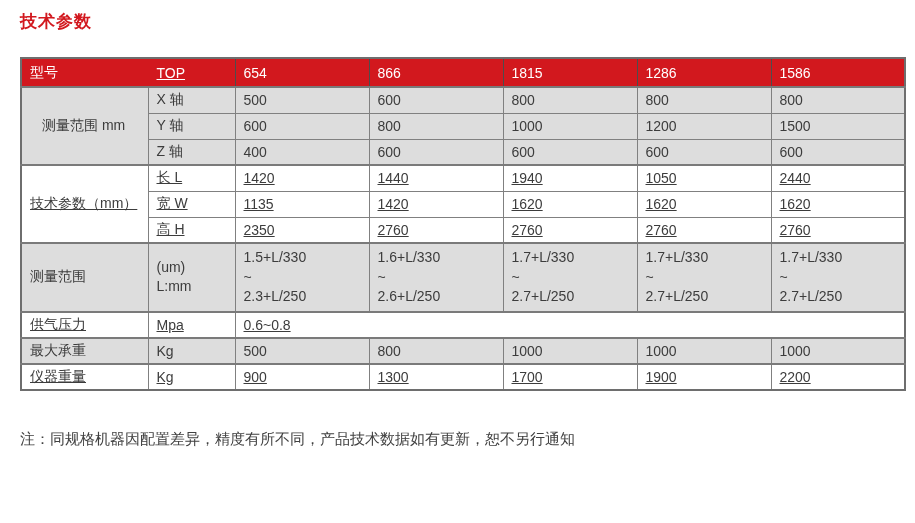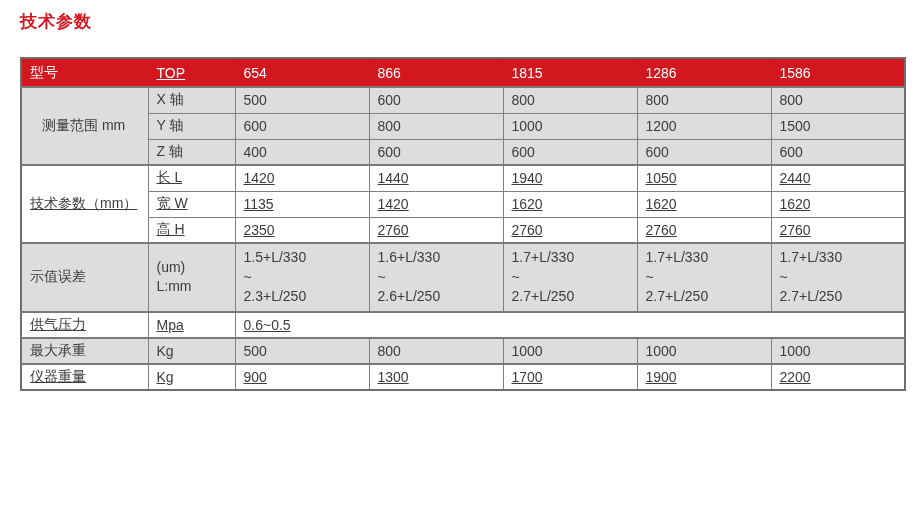--- a/index.html
+++ b/index.html
@@ -146,21 +146,21 @@
       </tr>
       <tr class="std band-white">
         <td>高 H</td>
         <td>2350</td>
         <td>2760</td>
         <td>2760</td>
         <td>2760</td>
         <td>2760</td>
       </tr>
       <tr class="tall band-gray group-start">
-        <td>示值误差</td>
+        <td>测量范围</td>
         <td class="multiline">(um)
 L:mm</td>
         <td class="multiline">1.5+L/330
 ~
 2.3+L/250</td>
         <td class="multiline">1.6+L/330
 ~
 2.6+L/250</td>
         <td class="multiline">1.7+L/330
 ~
@@ -168,21 +168,21 @@
         <td class="multiline">1.7+L/330
 ~
 2.7+L/250</td>
         <td class="multiline">1.7+L/330
 ~
 2.7+L/250</td>
       </tr>
       <tr class="std band-white group-start">
         <td>供气压力</td>
         <td>Mpa</td>
-        <td colspan="5">0.6~0.5</td>
+        <td colspan="5">0.6~0.8</td>
       </tr>
       <tr class="std band-gray group-start">
         <td>最大承重</td>
         <td>Kg</td>
         <td>500</td>
         <td>800</td>
         <td>1000</td>
         <td>1000</td>
         <td>1000</td>
       </tr>
@@ -191,14 +191,15 @@
         <td>Kg</td>
         <td>900</td>
         <td>1300</td>
         <td>1700</td>
         <td>1900</td>
         <td>2200</td>
       </tr>
     </tbody>
   </table>
 
+  <div class="note">注：同规格机器因配置差异，精度有所不同，产品技术数据如有更新，恕不另行通知</div>
 
 </div>
 
 </body></html>

